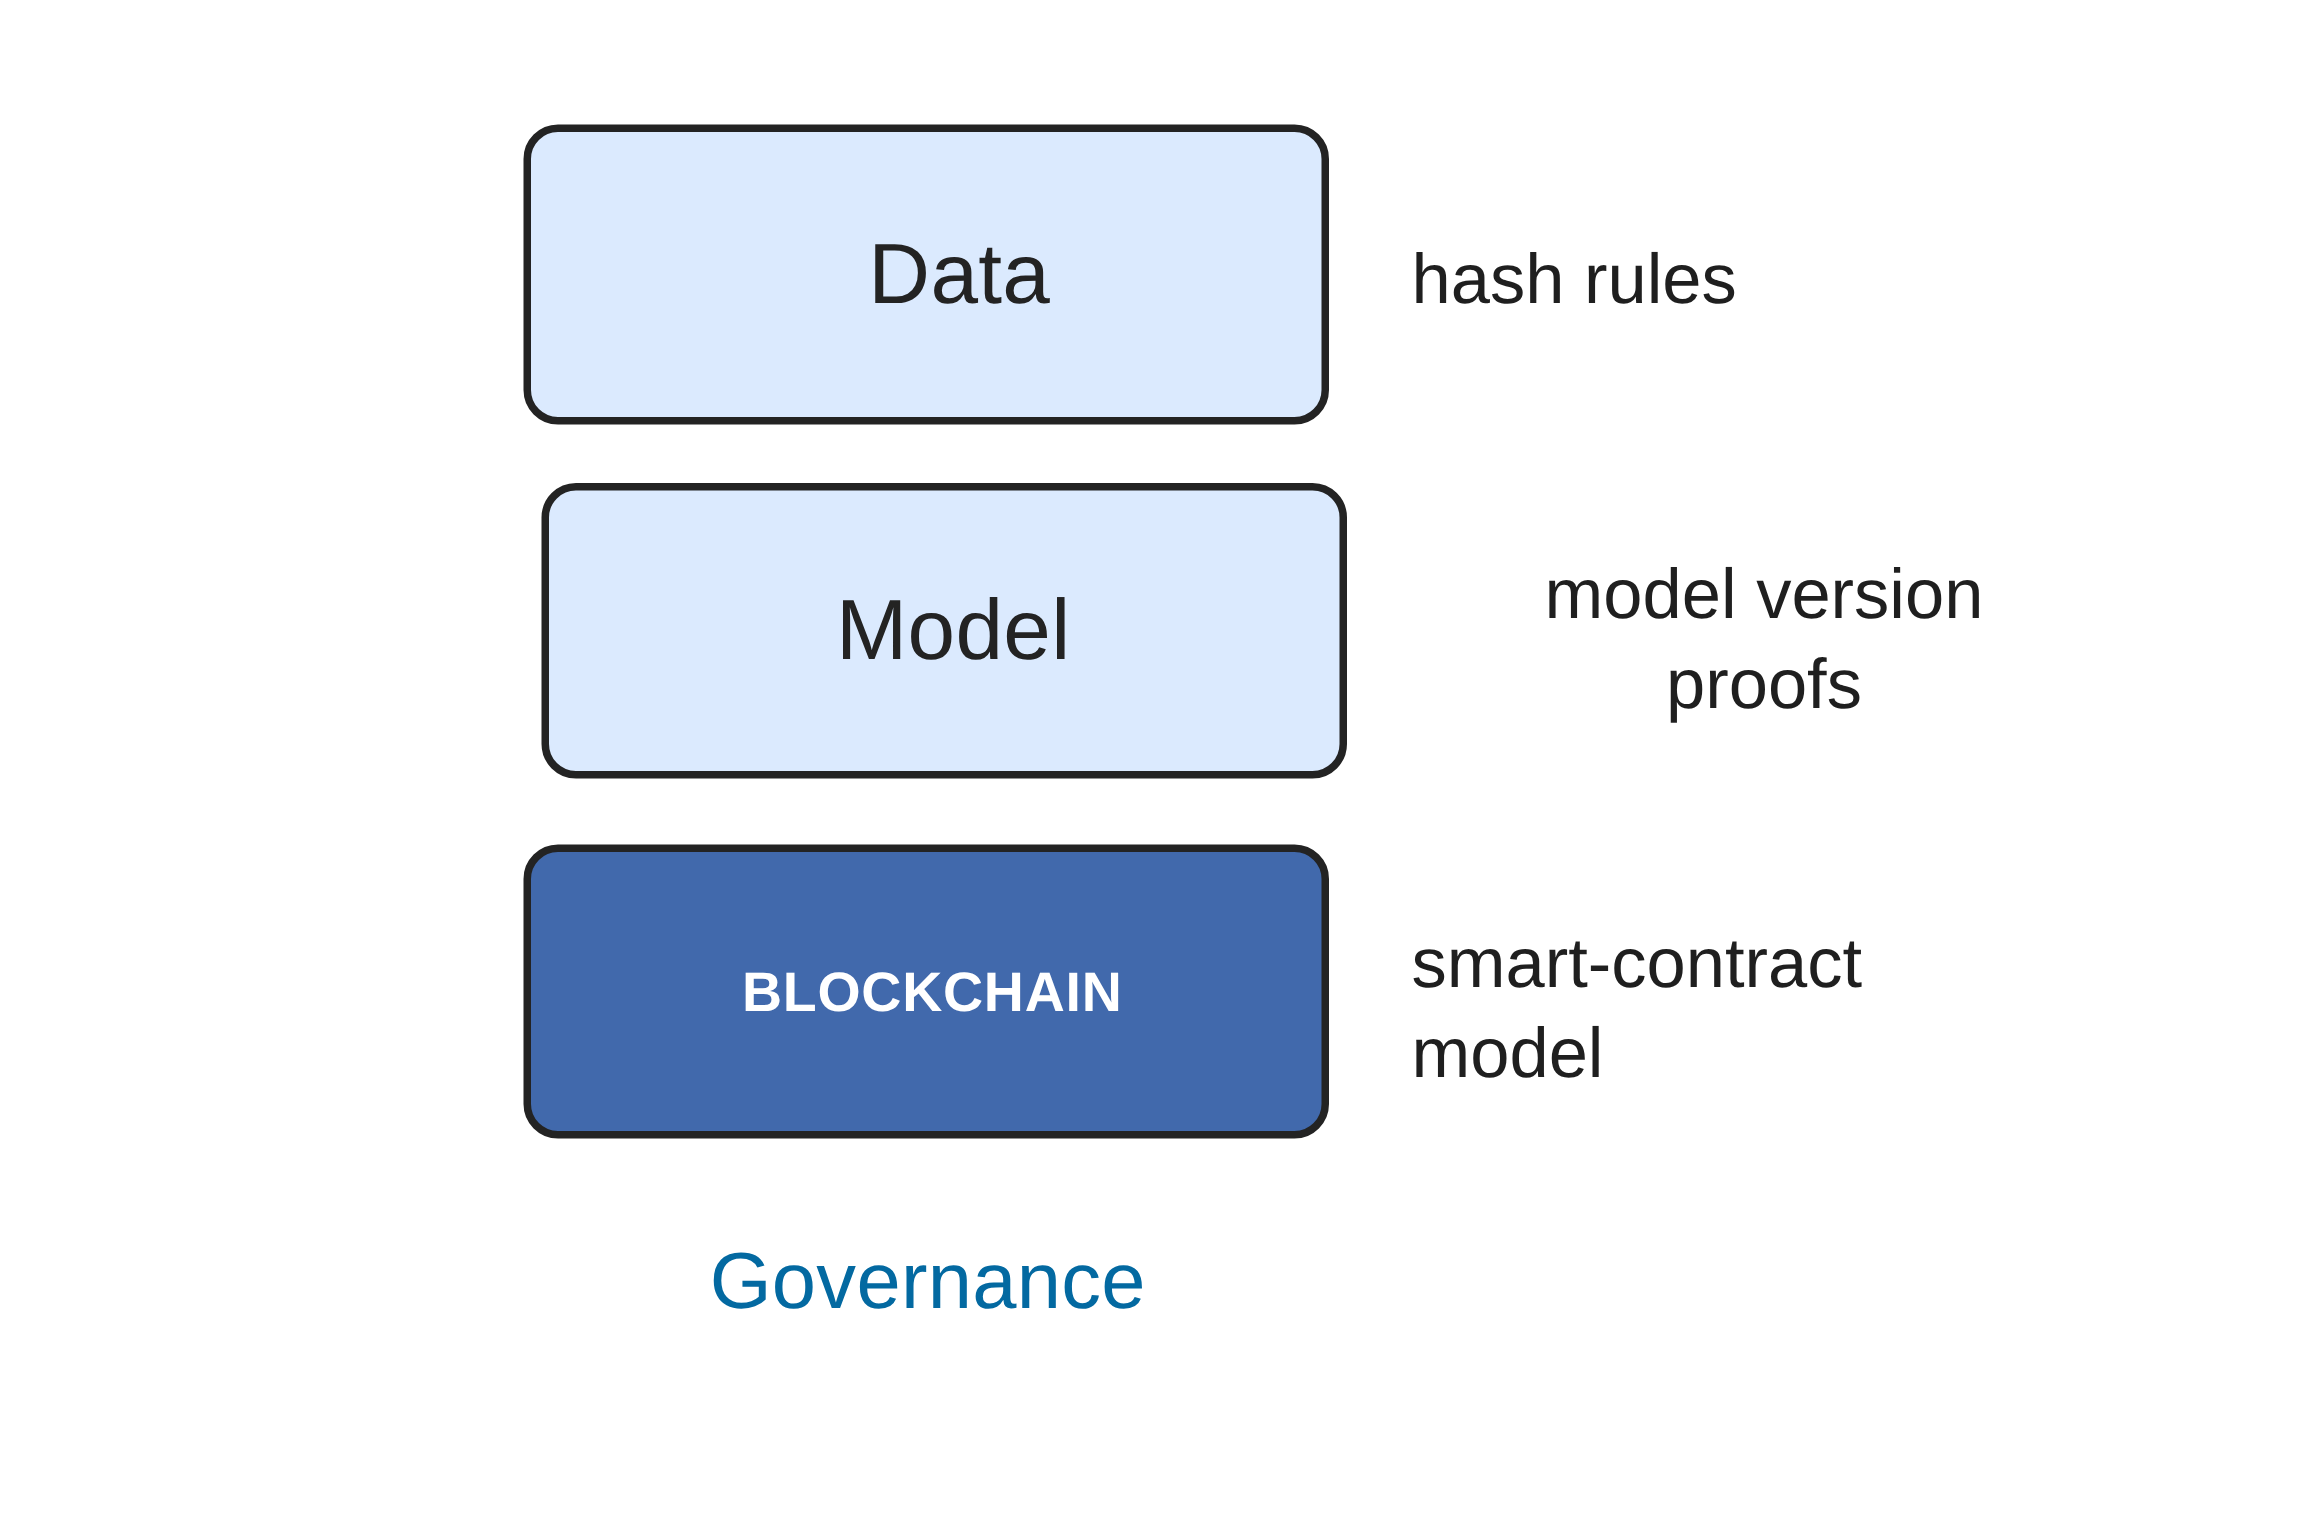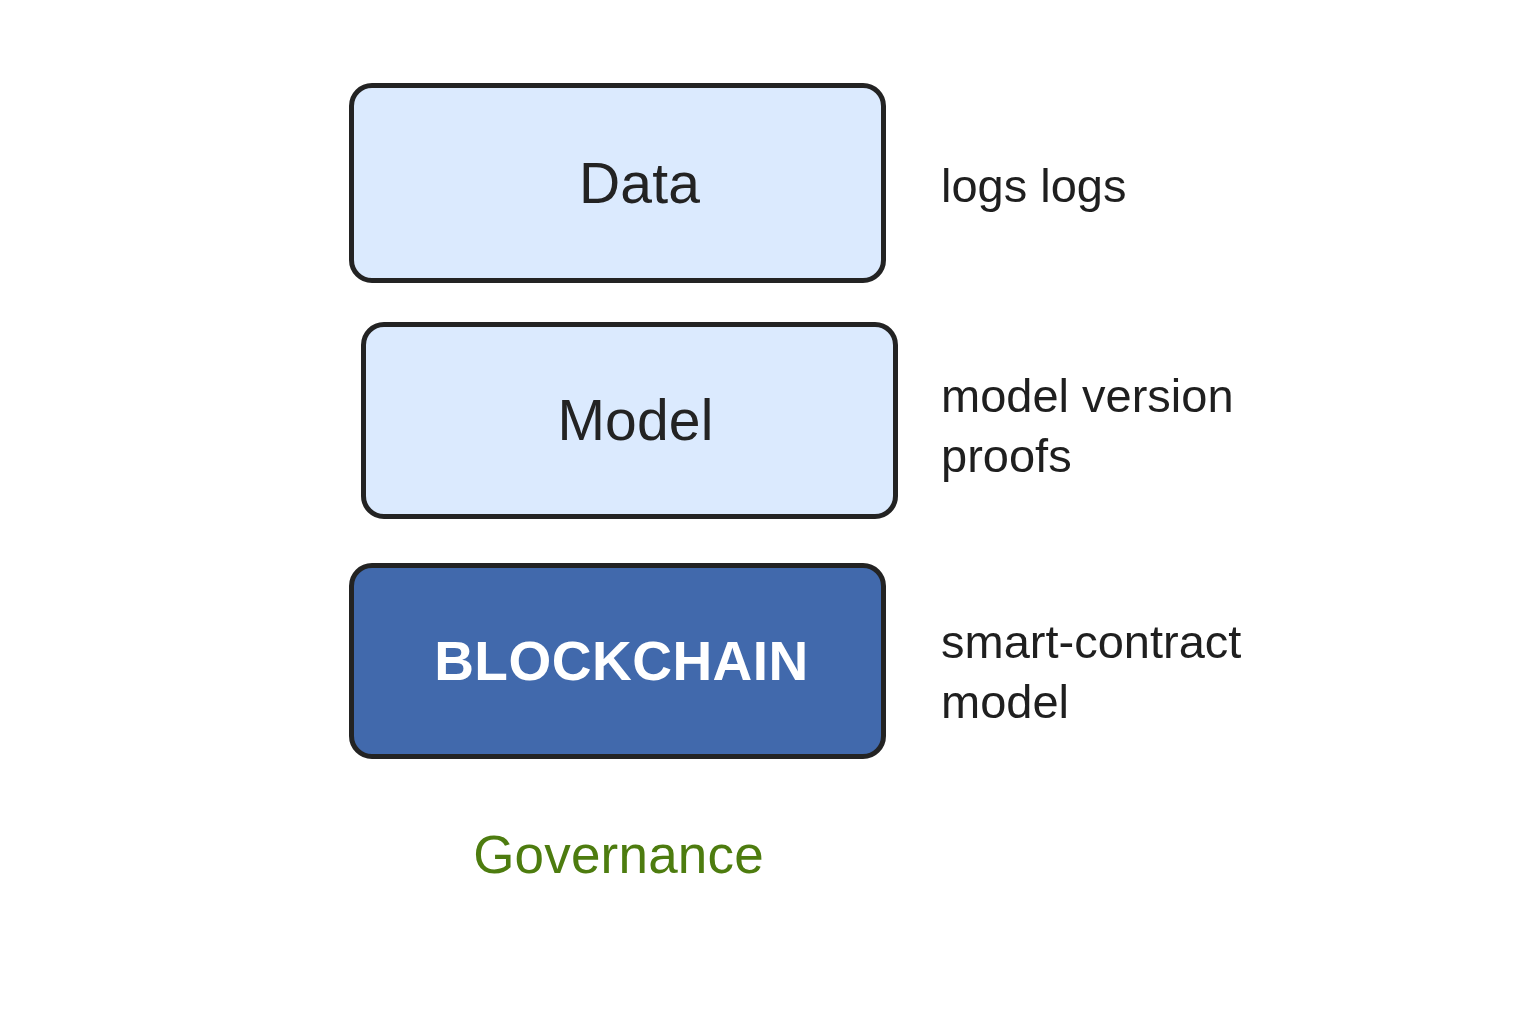--- a/index.html
+++ b/index.html
@@ -48,67 +48,67 @@
     font-size: 57px;
     font-weight: 400;
     letter-spacing: 0.2px;
     color: #232323;
     line-height: 1;
     text-align: center;
     transform: translateX(6px);
   }
 
   .layer-label.emphasis {
-    font-size: 55px;
+    font-size: 37px;
     font-weight: 700;
     color: #ffffff;
     letter-spacing: 0.5px;
     transform: translateX(4px);
   }
 
   
   .annotation {
     position: absolute;
     left: 941px;
     width: 470px;
     font-size: 47px;
     line-height: 60px;
     font-weight: 400;
     color: #1f1f1f;
     white-space: pre-line;
   }
 
   .annotation.note-data  { top: 156px; }
-  .annotation.note-model { top: 366px; }
+  .annotation.note-model { top: 366px; text-align: center; }
   .annotation.note-chain { top: 612px; }
 
   
   .caption {
     position: absolute;
     left: 349px;
     width: 537px;
     top: 826px;
     text-align: center;
     font-size: 53px;
     line-height: 1.1;
     font-weight: 400;
-    color: #4d7c0f;
+    color: #0369a1;
     letter-spacing: 0.2px;
     transform: translateX(1px);
   }
 </style>
 </head>
 <body style="background: rgb(255, 255, 255);">
 
 <div id="canvas">
 
   <div class="layer-box box-data" style="background: rgb(219, 234, 254); border-color: rgb(35, 35, 35);">
     <span class="layer-label" style="color: rgb(35, 35, 35);">Data</span>
   </div>
-  <div class="annotation note-data">logs logs</div>
+  <div class="annotation note-data">hash rules</div>
 
   <div class="layer-box box-model" style="background: rgb(219, 234, 254); border-color: rgb(35, 35, 35);">
     <span class="layer-label" style="color: rgb(35, 35, 35);">Model</span>
   </div>
   <div class="annotation note-model">model version
 proofs</div>
 
   <div class="layer-box box-chain" style="background: rgb(65, 105, 172); border-color: rgb(35, 35, 35);">
     <span class="layer-label emphasis" style="color: rgb(255, 255, 255);">BLOCKCHAIN</span>
   </div>

